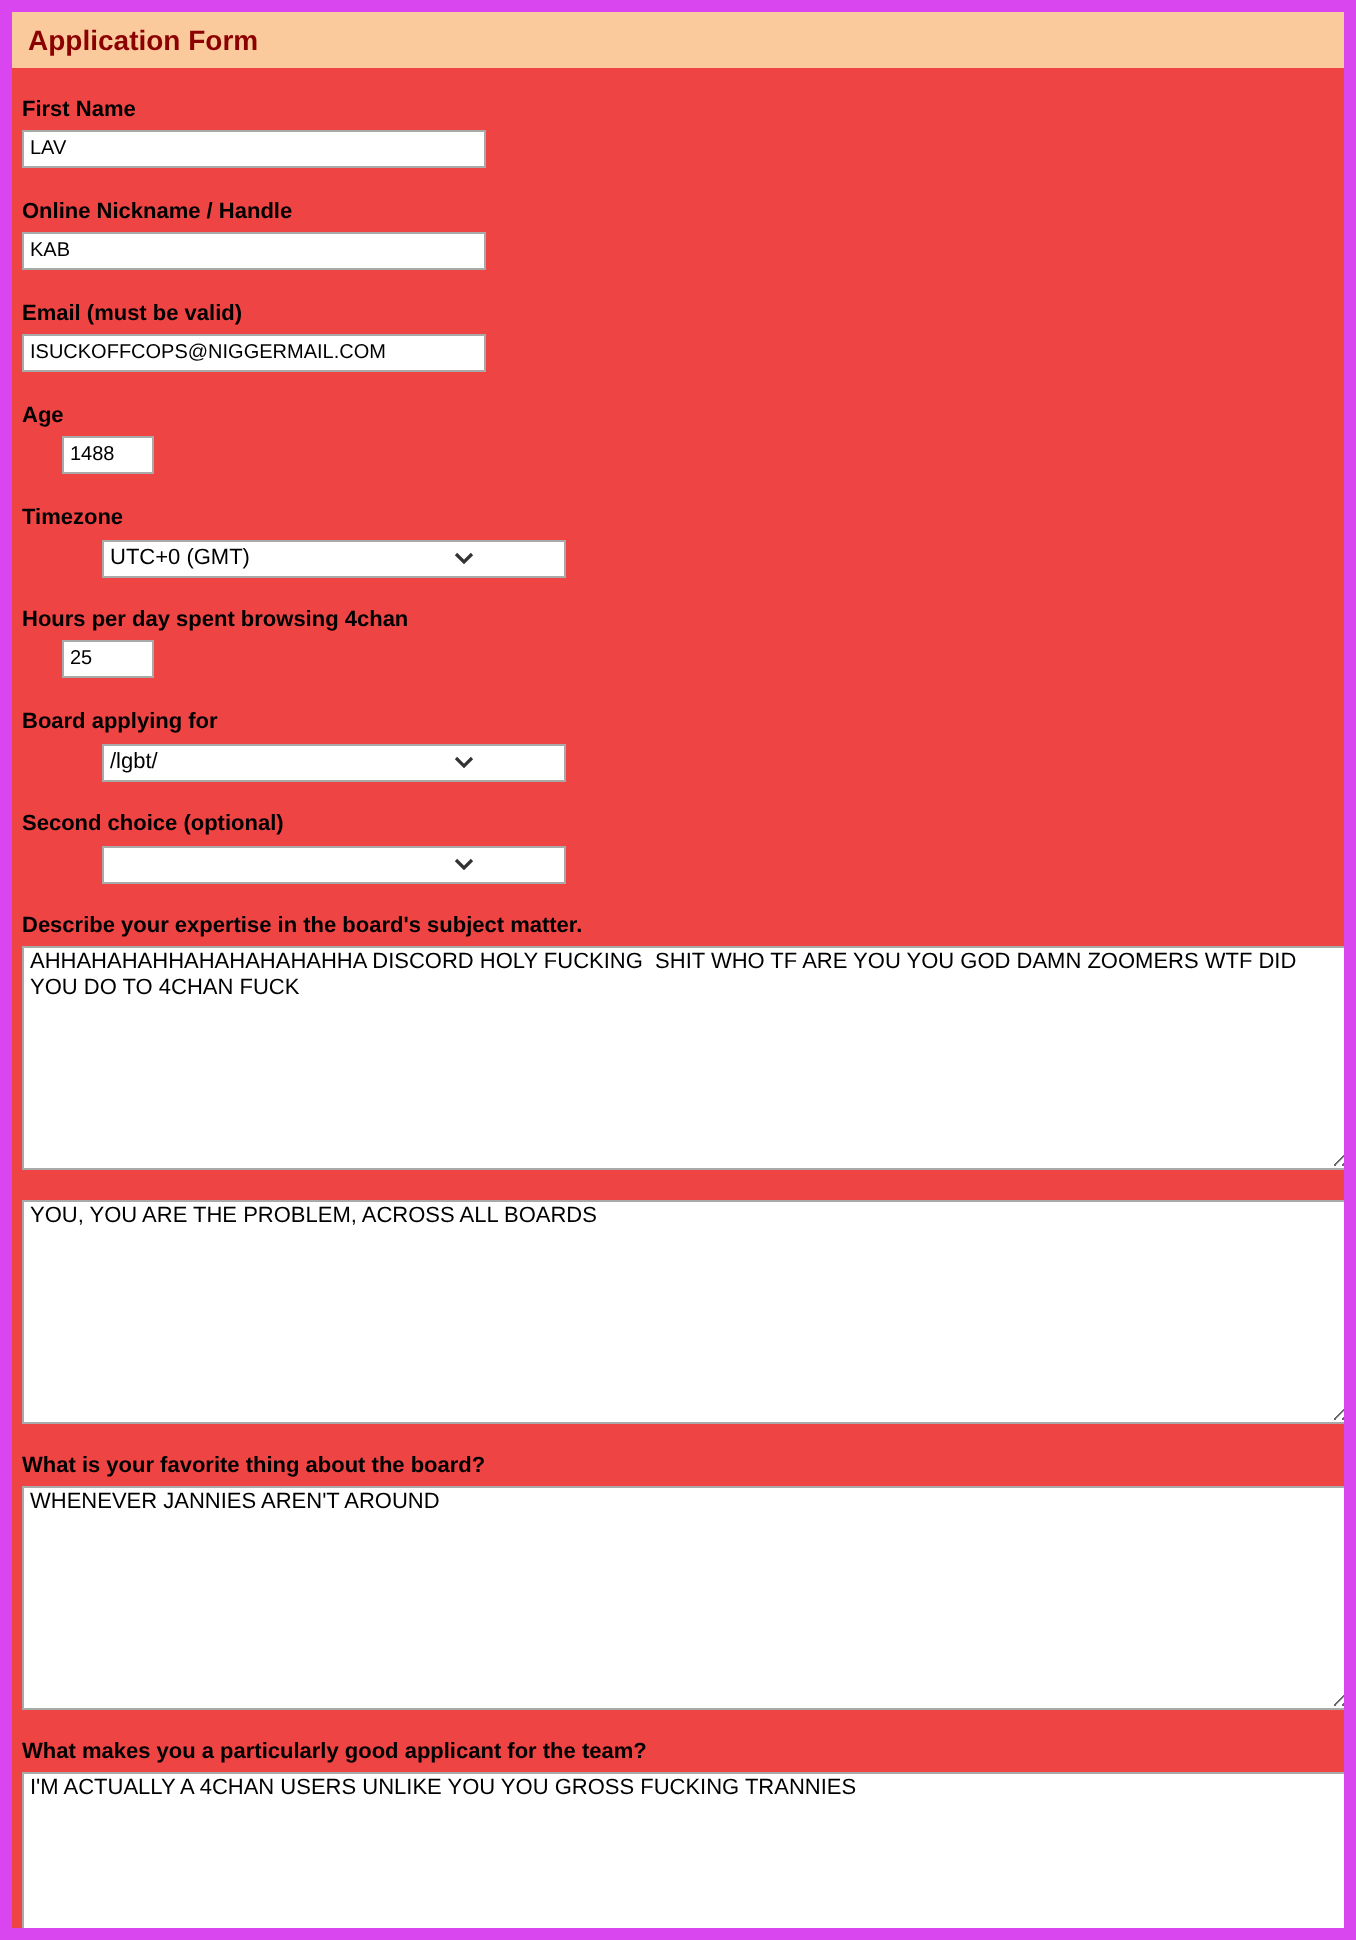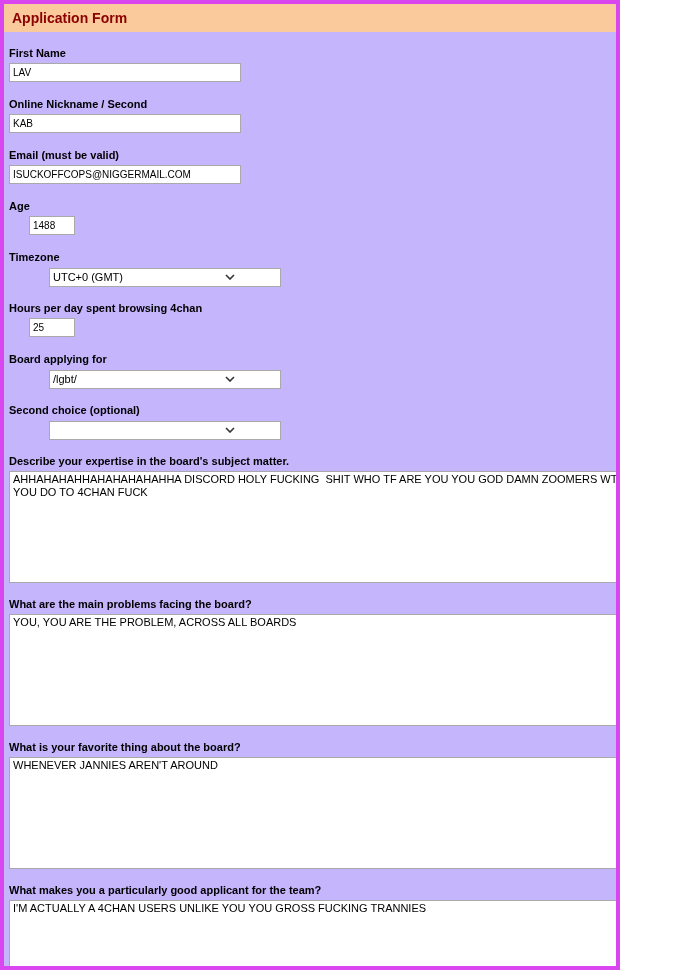--- a/index.html
+++ b/index.html
@@ -1,23 +1,23 @@
 <!DOCTYPE html>
 <html><head>
 <meta charset="utf-8">
 <style>
   * { box-sizing: border-box; }
   html, body { margin: 0; padding: 0; background: #ffffff; }
   body { font-family: "Liberation Sans", sans-serif; }
 
   .page {
-    width: 620px;
+    width: 678px;
     height: 970px;
-    border: 4px solid #d946ef;
-    background: #c4b5fd;
+    border: 6px solid #d946ef;
+    background: #ef4444;
     overflow: hidden;
     position: relative;
   }
 
   .header {
     background: #fbca9c;
     padding: 7px 8px;
   }
   .header .title {
     margin: 0;
@@ -116,21 +116,21 @@
   </div>
 
   <div class="form">
 
     <div class="field">
       <label>First Name</label>
       <input class="text" type="text" value="LAV" style="">
     </div>
 
     <div class="field">
-      <label>Online Nickname / Second</label>
+      <label>Online Nickname / Handle</label>
       <input class="text" type="text" value="KAB" style="">
     </div>
 
     <div class="field">
       <label>Email (must be valid)</label>
       <input class="text" type="text" value="ISUCKOFFCOPS@NIGGERMAIL.COM" style="">
     </div>
 
     <div class="field">
       <label>Age</label>
@@ -184,21 +184,20 @@
         </span>
       </div>
     </div>
 
     <div class="field ta">
       <label>Describe your expertise in the board's subject matter.</label>
       <textarea style="">AHHAHAHAHHAHAHAHAHAHHA DISCORD HOLY FUCKING  SHIT WHO TF ARE YOU YOU GOD DAMN ZOOMERS WTF DID YOU DO TO 4CHAN FUCK</textarea>
     </div>
 
     <div class="field ta">
-      <label>What are the main problems facing the board?</label>
       <textarea style="">YOU, YOU ARE THE PROBLEM, ACROSS ALL BOARDS</textarea>
     </div>
 
     <div class="field ta">
       <label>What is your favorite thing about the board?</label>
       <textarea style="">WHENEVER JANNIES AREN'T AROUND</textarea>
     </div>
 
     <div class="field ta">
       <label>What makes you a particularly good applicant for the team?</label>

